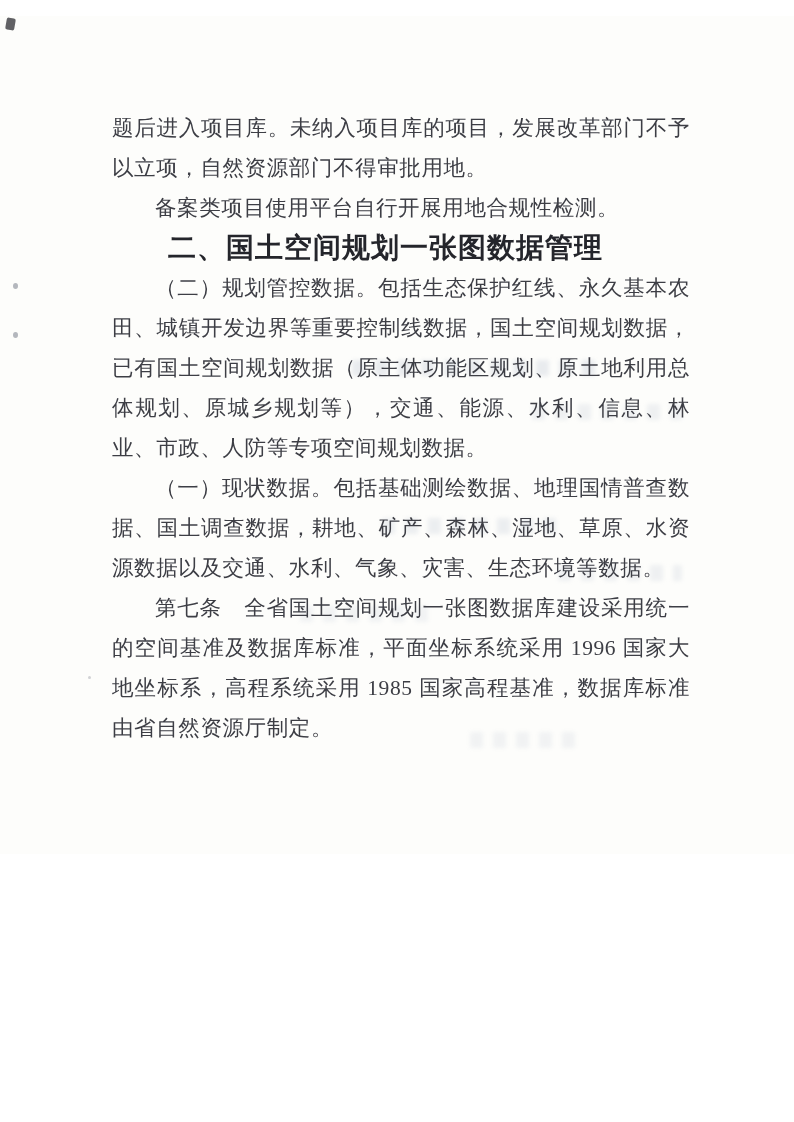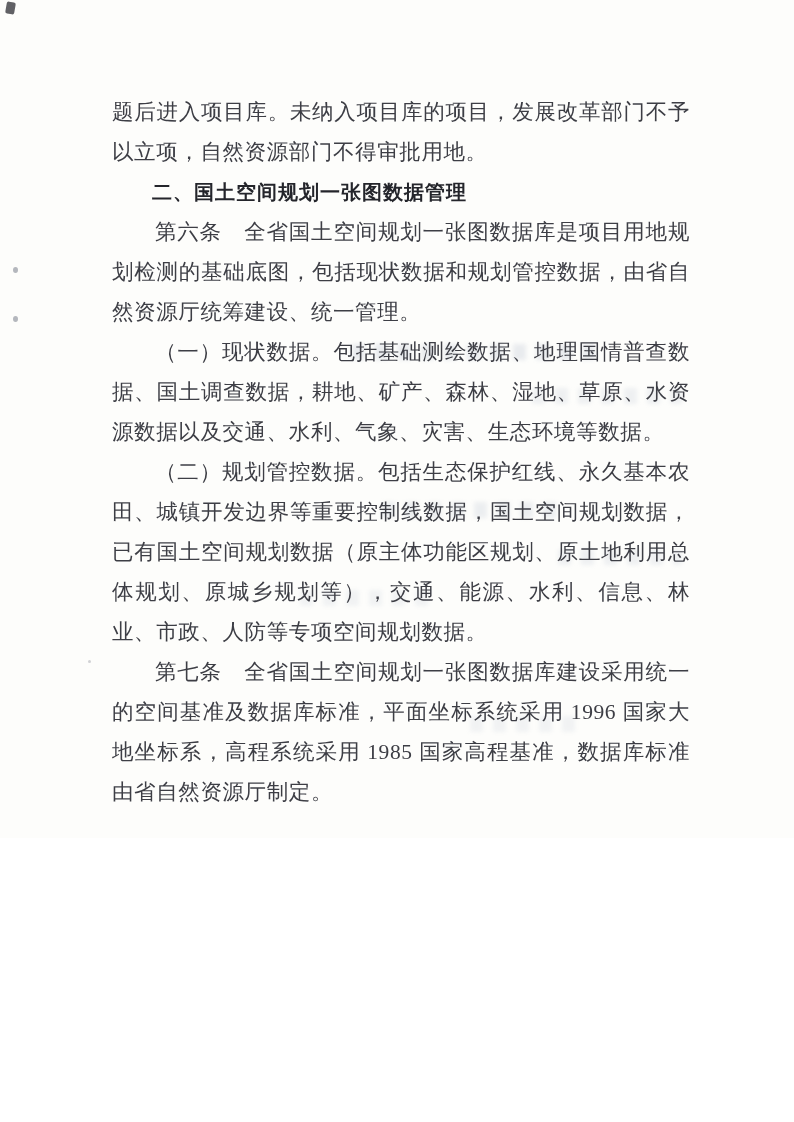--- a/index.html
+++ b/index.html
@@ -7,20 +7,21 @@
     padding: 0;
     background: #ffffff;
   }
   .page {
     position: relative;
     width: 794px;
     height: 838px;
     background: #fdfdfb;
     overflow: hidden;
     font-family: "Liberation Serif", "DejaVu Serif", serif;
+    margin-top: 16px;
   }
   
   .text-block {
     position: absolute;
     left: 112px;
     top: 92px;
     width: 578px;
     font-size: 21.5px;
     line-height: 40px;
     letter-spacing: 0.6px;
@@ -33,21 +34,21 @@
   }
   .para-cont {
     margin: 0;
     text-indent: 0;
   }
   .heading {
     margin: 0;
     text-indent: 2em;
     font-family: "Liberation Sans", "DejaVu Sans", sans-serif;
     font-weight: 700;
-    font-size: 20px;
+    font-size: 28px;
     color: #24252b;
     letter-spacing: 1px;
   }
   .page-number {
     position: absolute;
     left: 0;
     top: 1032px;
     width: 100%;
     text-align: center;
     font-size: 15px;
@@ -104,22 +105,22 @@
   <div class="bleed b1"></div>
   <div class="bleed b2"></div>
   <div class="bleed b3"></div>
   <div class="bleed b4"></div>
   <div class="bleed b5"></div>
   <div class="bleed b6"></div>
   <div class="bleed b7"></div>
 
   <div class="text-block">
     <p class="para-cont">题后进入项目库。未纳入项目库的项目，发展改革部门不予以立项，自然资源部门不得审批用地。</p>
+    <p class="para">备案类项目使用平台自行开展用地合规性检测。</p>
     <h2 class="heading">二、国土空间规划一张图数据管理</h2>
-    <p class="para">第六条　全省国土空间规划一张图数据库是项目用地规划检测的基础底图，包括现状数据和规划管控数据，由省自然资源厅统筹建设、统一管理。</p>
+    <p class="para">（二）规划管控数据。包括生态保护红线、永久基本农田、城镇开发边界等重要控制线数据，国土空间规划数据，已有国土空间规划数据（原主体功能区规划、原土地利用总体规划、原城乡规划等），交通、能源、水利、信息、林业、市政、人防等专项空间规划数据。</p>
     <p class="para">（一）现状数据。包括基础测绘数据、地理国情普查数据、国土调查数据，耕地、矿产、森林、湿地、草原、水资源数据以及交通、水利、气象、灾害、生态环境等数据。</p>
-    <p class="para">（二）规划管控数据。包括生态保护红线、永久基本农田、城镇开发边界等重要控制线数据，国土空间规划数据，已有国土空间规划数据（原主体功能区规划、原土地利用总体规划、原城乡规划等），交通、能源、水利、信息、林业、市政、人防等专项空间规划数据。</p>
     <p class="para">第七条　全省国土空间规划一张图数据库建设采用统一的空间基准及数据库标准，平面坐标系统采用 1996 国家大地坐标系，高程系统采用 1985 国家高程基准，数据库标准由省自然资源厅制定。</p>
   </div>
 
   <div class="page-number">3</div>
 
 </div>
 
 </body></html>

